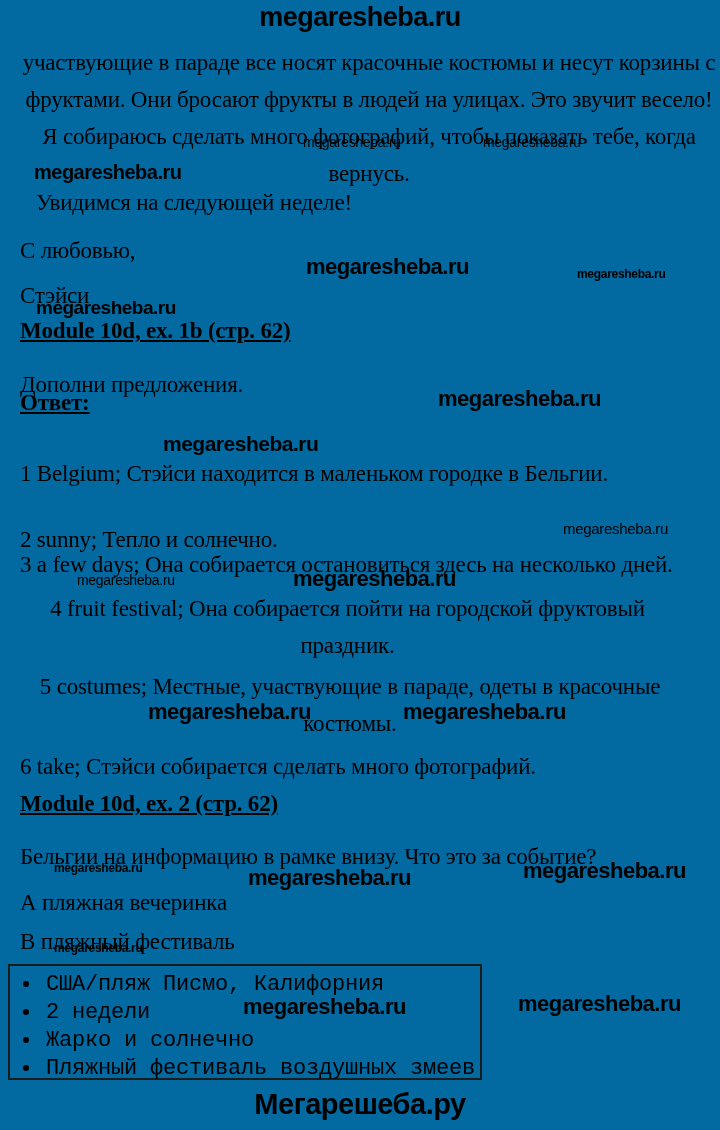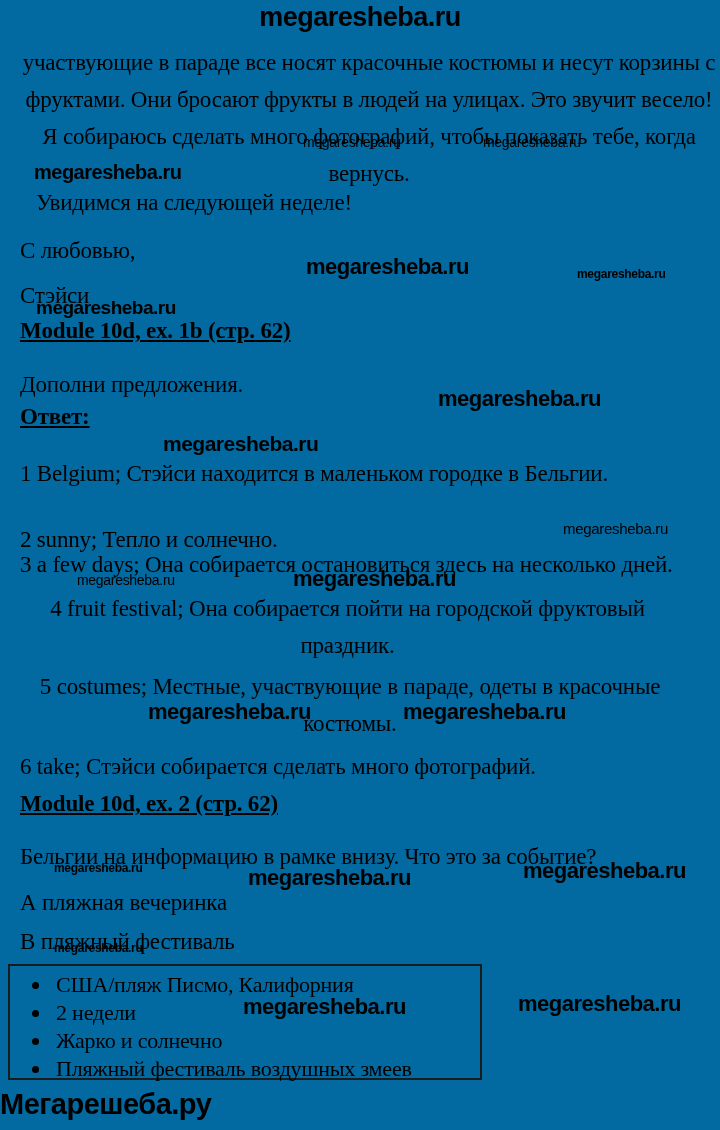--- a/index.html
+++ b/index.html
@@ -29,20 +29,21 @@
   .site-header {
     top: 2px; left: 0; width: 100%;
     text-align: center;
     font-family: "Liberation Sans", sans-serif;
     font-weight: bold;
     font-size: 27px;
     letter-spacing: -0.5px;
   }
   .site-footer {
     top: 1088px; left: 0; width: 100%;
+    text-align: center;
     font-family: "Liberation Sans", sans-serif;
     font-weight: bold;
     font-size: 29px;
     letter-spacing: -0.5px;
   }
   .wm {
     position: absolute;
     font-family: "Liberation Sans", sans-serif;
     white-space: nowrap;
     color: #000000;
@@ -52,22 +53,23 @@
   .wm-b-sm { font-weight: bold; font-size: 12px; letter-spacing: -0.3px; }
   .wm-r-sm { font-weight: normal; font-size: 14px; letter-spacing: -0.3px; }
   .info-box {
     left: 8px; top: 964px;
     width: 470px; height: 112px;
     border: 2px solid #1c1c1c;
     box-sizing: content-box;
   }
   .info-box ul {
     margin: 5px 0 0 0;
-    padding-left: 42px;
+    padding-left: 32px;
     list-style: disc outside;
+    font-family: Liberation Mono, monospace;
   }
   .info-box li {
     font-size: 22px;
     line-height: 28px;
     letter-spacing: -0.2px;
     padding-left: 4px;
     white-space: nowrap;
   }
 </style>
 </head>
@@ -94,21 +96,21 @@
   <div class="abs body-text" style="left:20px; top:277px; white-space:nowrap;">Стэйси</div>
 
   <span class="wm wm-b-md" style="left:36px; top:297px; font-size:19px;">megaresheba.ru</span>
 
   <div class="abs heading" style="left:20px; top:318px;">Module 10d, ex. 1b (стр. 62)</div>
 
   <div class="abs body-text" style="left:20px; top:366px; white-space:nowrap;">Дополни предложения.</div>
 
   <span class="wm wm-b-lg" style="left:438px; top:386px;">megaresheba.ru</span>
 
-  <div class="abs heading" style="left:20px; top:404px;">Ответ:</div>
+  <div class="abs heading" style="left:20px; top:390px;">Ответ:</div>
 
   <span class="wm wm-b-lg" style="left:163px; top:432px; font-size:21px;">megaresheba.ru</span>
 
   <div class="abs body-text" style="left:20px; top:455px; white-space:nowrap;">1 Belgium; Стэйси находится в маленьком городке в Бельгии.</div>
 
   <div class="abs body-text" style="left:20px; top:521px; white-space:nowrap;">2 sunny; Тепло и солнечно.</div>
 
   <span class="wm wm-r-sm" style="left:563px; top:520px; font-size:15px;">megaresheba.ru</span>
 
   <div class="abs body-text" style="left:20px; top:546px; white-space:nowrap;">3 a few days; Она собирается остановиться здесь на несколько дней.</div>

